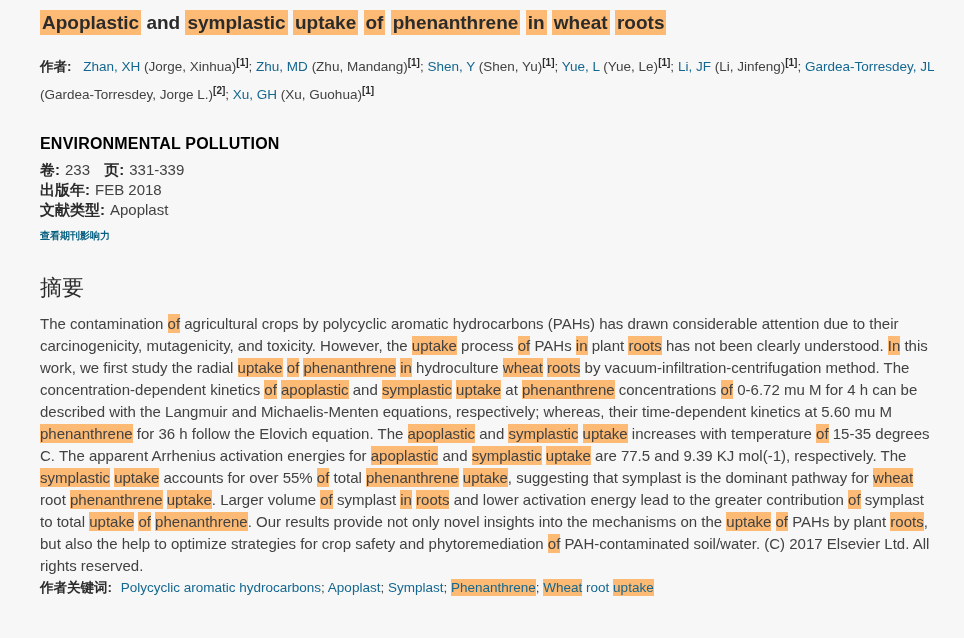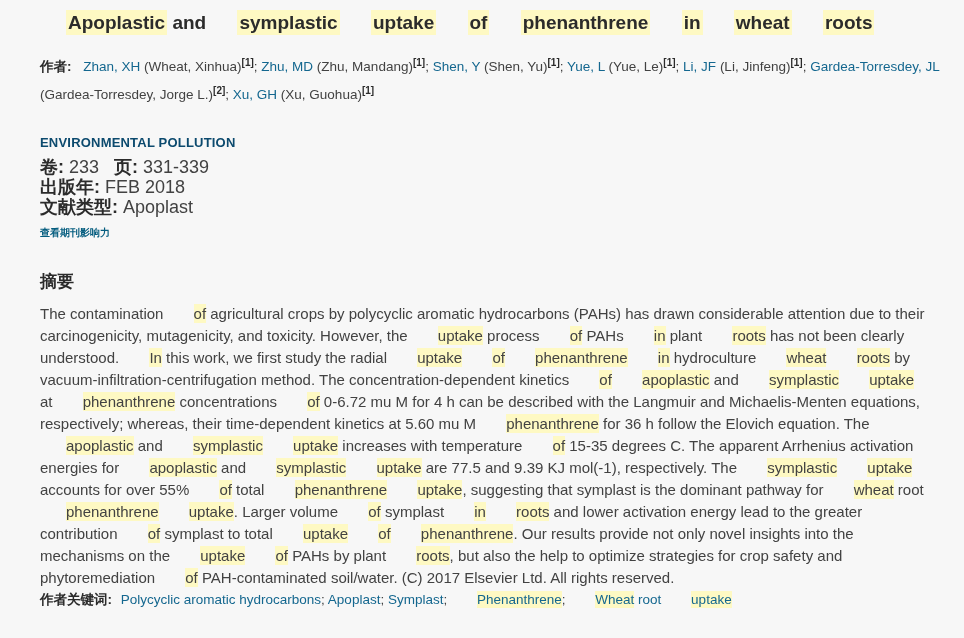--- a/index.html
+++ b/index.html
@@ -34,75 +34,74 @@
   .authors b { color: #2b2b2b; margin-right: 8px; }
   a { text-decoration: none; cursor: pointer; }
   a.link { color: #14678f; }
   sup.aff {
     font-weight: 700;
     color: #2b2b2b;
     font-size: 10px;
   }
   .journal-name {
     font-weight: 700;
-    font-size: 13px;
+    font-size: 16px;
     letter-spacing: 0.2px;
-    color: #0c4a6e;
+    color: #000000;
     margin: 28px 0 7px 0;
   }
   .meta-line {
-    font-size: 18px;
+    font-size: 15px;
     line-height: 20px;
   }
   .meta-line b { color: #2b2b2b; font-weight: 700; margin-right: 5px; }
   .meta-line .pages-label { margin-left: 10px; }
   .impact-link {
     display: inline-block;
     margin-top: 9px;
     font-weight: 700;
     font-size: 10px;
     color: #055d7f;
   }
   .section-heading {
-    font-size: 17px;
-    font-weight: 700;
+    font-size: 22px;
+    font-weight: 400;
     color: #2b2b2b;
     margin: 30px 0 10px 0;
   }
   .abstract-text {
     font-size: 15px;
     line-height: 22px;
     width: 890px;
     margin: 0;
   }
   .kw-line {
     font-size: 13.5px;
     line-height: 22px;
     width: 905px;
     margin: 0 0 3px 0;
   }
   .kw-line b { color: #2b2b2b; margin-right: 5px; }
   .kw-sep { color: #424242; }
   mark {
-    background: #fef9c3;
+    background: #fdba74;
     color: inherit;
     padding: 1px 0;
-    margin-left: 26px;
   }
 </style>
 </head>
 <body>
 
 <div class="page">
 
   <h1 class="title"><mark>Apoplastic</mark> and <mark>symplastic</mark> <mark>uptake</mark> <mark>of</mark> <mark>phenanthrene</mark> <mark>in</mark> <mark>wheat</mark> <mark>roots</mark></h1>
 
   <p class="authors">
     <b>作者:</b>
-    <span><a class="link">Zhan, XH</a><span> (Wheat, Xinhua)</span><sup class="aff">[1]</sup><span class="kw-sep">; </span></span>
+    <span><a class="link">Zhan, XH</a><span> (Jorge, Xinhua)</span><sup class="aff">[1]</sup><span class="kw-sep">; </span></span>
     <span><a class="link">Zhu, MD</a><span> (Zhu, Mandang)</span><sup class="aff">[1]</sup><span class="kw-sep">; </span></span>
     <span><a class="link">Shen, Y</a><span> (Shen, Yu)</span><sup class="aff">[1]</sup><span class="kw-sep">; </span></span>
     <span><a class="link">Yue, L</a><span> (Yue, Le)</span><sup class="aff">[1]</sup><span class="kw-sep">; </span></span>
     <span><a class="link">Li, JF</a><span> (Li, Jinfeng)</span><sup class="aff">[1]</sup><span class="kw-sep">; </span></span>
     <span><a class="link">Gardea-Torresdey, JL</a><span> (Gardea-Torresdey, Jorge L.)</span><sup class="aff">[2]</sup><span class="kw-sep">; </span></span>
     <span><a class="link">Xu, GH</a><span> (Xu, Guohua)</span><sup class="aff">[1]</sup></span>
   </p>
 
   <div class="journal-name">ENVIRONMENTAL POLLUTION</div>
 

